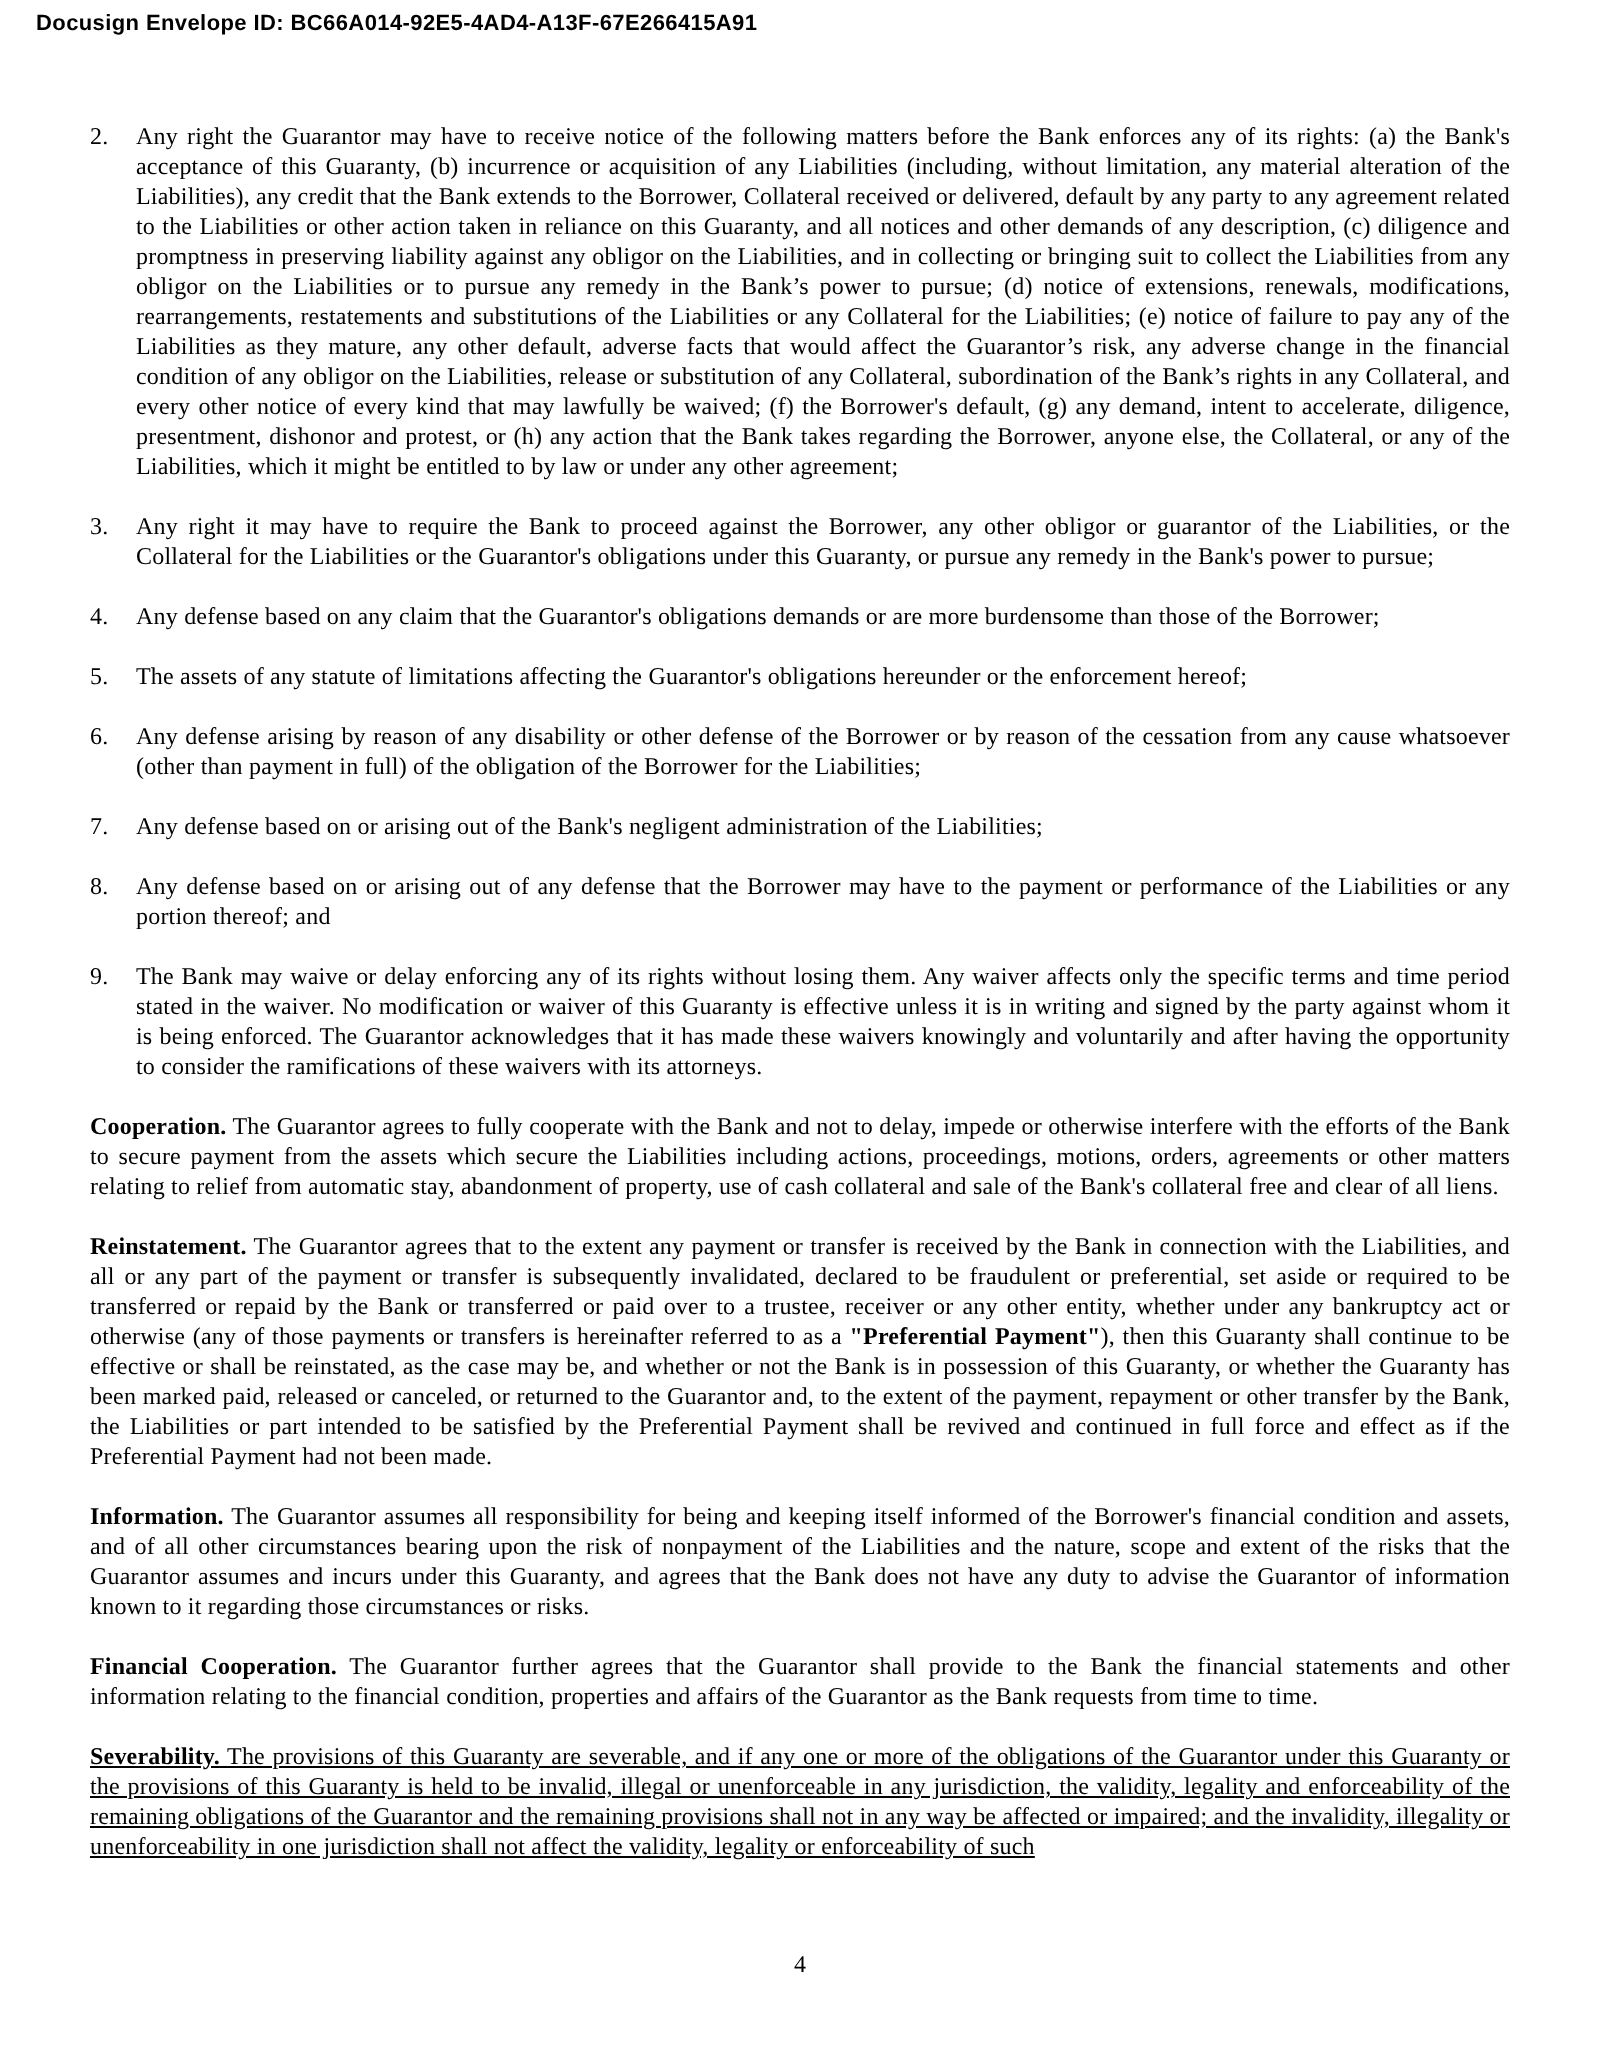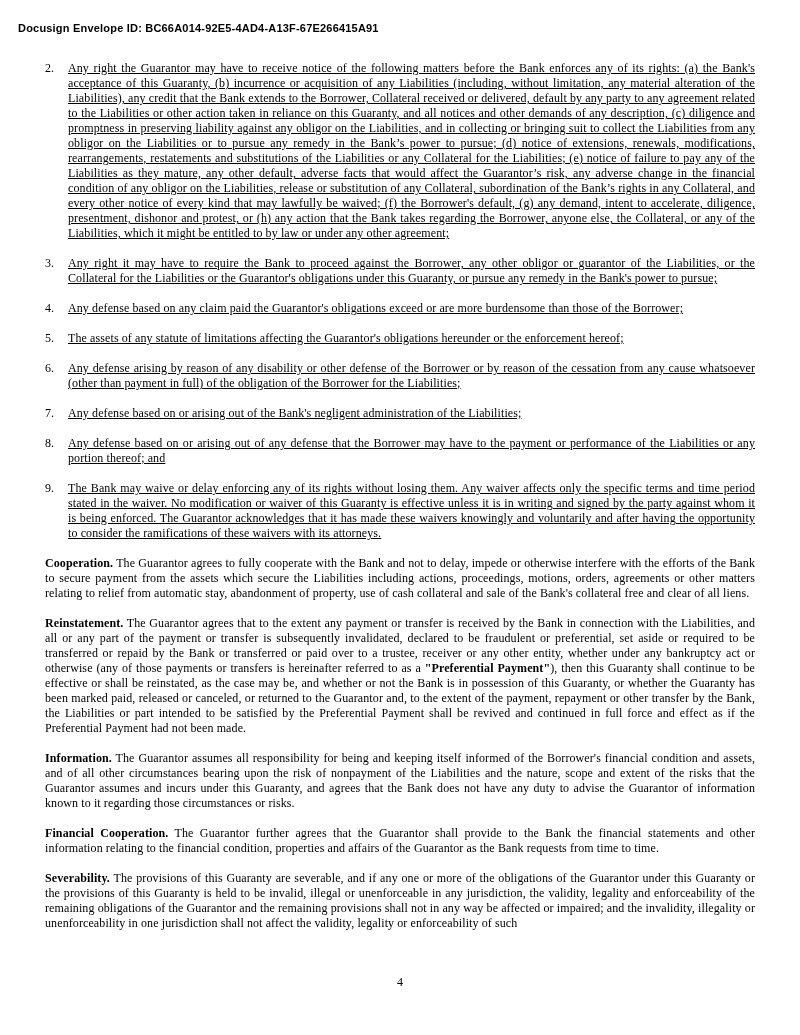--- a/index.html
+++ b/index.html
@@ -9,21 +9,21 @@
   }
   .page {
     position: relative;
     width: 800px;
     height: 1035px;
     background: #ffffff;
     overflow: hidden;
   }
   .envelope {
     position: absolute;
-    top: 22px;
+    top: 6px;
     left: 18px;
     font-family: "Liberation Sans", sans-serif;
     font-weight: bold;
     font-size: 11px;
     color: #000000;
     letter-spacing: 0.2px;
   }
   .content {
     position: absolute;
     top: 61px;
@@ -41,28 +41,28 @@
     margin: 0 0 15px 0;
   }
   .li .num {
     flex: 0 0 23px;
     width: 23px;
     text-align: left;
   }
   .li .txt {
     flex: 1 1 auto;
     text-align: justify;
-    text-decoration: underline;
   }
   .sec {
     margin: 0 0 15px 0;
     text-align: justify;
   }
   .sec:last-child {
     margin-bottom: 0;
+    text-decoration: underline;
   }
   .sec b, .li b {
     font-weight: bold;
   }
   .pagenum {
     position: absolute;
     top: 975px;
     left: 0;
     width: 800px;
     text-align: center;
@@ -85,21 +85,21 @@
       <span class="txt">Any right the Guarantor may have to receive notice of the following matters before the Bank enforces any of its rights: (a) the Bank's acceptance of this Guaranty, (b) incurrence or acquisition of any Liabilities (including, without limitation, any material alteration of the Liabilities), any credit that the Bank extends to the Borrower, Collateral received or delivered, default by any party to any agreement related to the Liabilities or other action taken in reliance on this Guaranty, and all notices and other demands of any description, (c) diligence and promptness in preserving liability against any obligor on the Liabilities, and in collecting or bringing suit to collect the Liabilities from any obligor on the Liabilities or to pursue any remedy in the Bank’s power to pursue; (d) notice of extensions, renewals, modifications, rearrangements, restatements and substitutions of the Liabilities or any Collateral for the Liabilities; (e) notice of failure to pay any of the Liabilities as they mature, any other default, adverse facts that would affect the Guarantor’s risk, any adverse change in the financial condition of any obligor on the Liabilities, release or substitution of any Collateral, subordination of the Bank’s rights in any Collateral, and every other notice of every kind that may lawfully be waived; (f) the Borrower's default, (g) any demand, intent to accelerate, diligence, presentment, dishonor and protest, or (h) any action that the Bank takes regarding the Borrower, anyone else, the Collateral, or any of the Liabilities, which it might be entitled to by law or under any other agreement;</span>
     </div>
 
     <div class="li">
       <span class="num">3.</span>
       <span class="txt">Any right it may have to require the Bank to proceed against the Borrower, any other obligor or guarantor of the Liabilities, or the Collateral for the Liabilities or the Guarantor's obligations under this Guaranty, or pursue any remedy in the Bank's power to pursue;</span>
     </div>
 
     <div class="li">
       <span class="num">4.</span>
-      <span class="txt">Any defense based on any claim paid the Guarantor's obligations exceed or are more burdensome than those of the Borrower;</span>
+      <span class="txt">Any defense based on any claim that the Guarantor's obligations demands or are more burdensome than those of the Borrower;</span>
     </div>
 
     <div class="li">
       <span class="num">5.</span>
       <span class="txt">The assets of any statute of limitations affecting the Guarantor's obligations hereunder or the enforcement hereof;</span>
     </div>
 
     <div class="li">
       <span class="num">6.</span>
       <span class="txt">Any defense arising by reason of any disability or other defense of the Borrower or by reason of the cessation from any cause whatsoever (other than payment in full) of the obligation of the Borrower for the Liabilities;</span>

